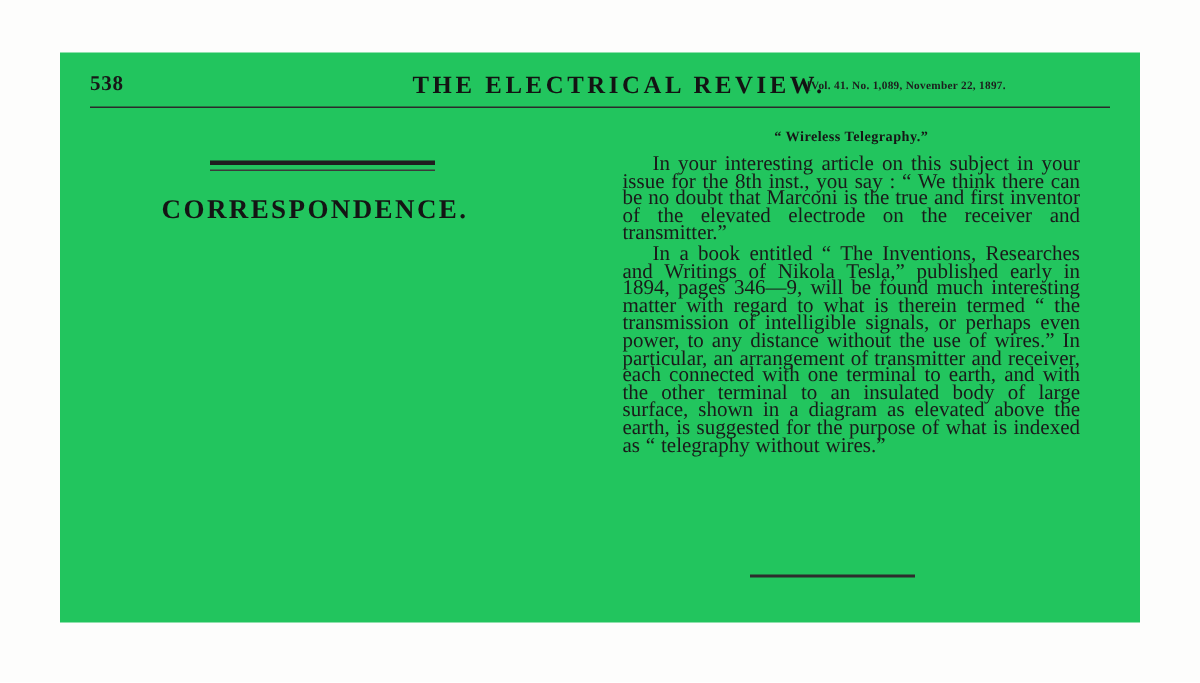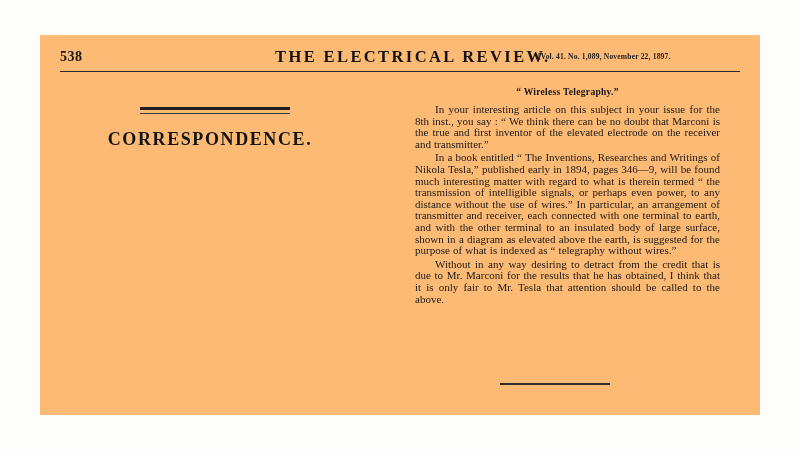--- a/index.html
+++ b/index.html
@@ -22,21 +22,21 @@
     background: #fdfdfc;
   }
 
   
   .scan {
     position: absolute;
     left: 40px;
     top: 35px;
     width: 720px;
     height: 380px;
-    background: #fdba74;
+    background: #22c55e;
   }
 
   
   .masthead {
     position: absolute;
     left: 20px;
     top: 12px;
     width: 680px;
     height: 26px;
   }
@@ -132,21 +132,21 @@
     text-align: center;
     font-family: "Liberation Serif", serif;
     font-size: 9.5px;
     font-weight: bold;
     letter-spacing: 0.3px;
     margin: 0 0 7px 0;
     color: #161616;
   }
   .para {
     font-family: "Liberation Serif", serif;
-    font-size: 11px;
+    font-size: 14px;
     line-height: 11.6px;
     text-align: justify;
     text-indent: 20px;
     margin: 0 0 2px 0;
     color: #1a1a1a;
     word-spacing: 0.4px;
   }
   .signature {
     font-family: "Liberation Serif", serif;
     font-size: 9.6px;
@@ -187,19 +187,18 @@
     <div class="col-left">
       <div class="orn-rule-thick"></div>
       <div class="orn-rule-thin"></div>
       <div class="section-heading">CORRESPONDENCE.</div>
     </div>
 
     <div class="col-right">
       <div class="letter-title">“ Wireless Telegraphy.”</div>
       <p class="para">In your interesting article on this subject in your issue for the 8th inst., you say : “ We think there can be no doubt that Marconi is the true and first inventor of the elevated electrode on the receiver and transmitter.”</p>
       <p class="para">In a book entitled “ The Inventions, Researches and Writings of Nikola Tesla,” published early in 1894, pages 346—9, will be found much interesting matter with regard to what is therein termed “ the transmission of intelligible signals, or perhaps even power, to any distance without the use of wires.”  In particular, an arrangement of transmitter and receiver, each connected with one terminal to earth, and with the other terminal to an insulated body of large surface, shown in a diagram as elevated above the earth, is suggested for the purpose of what is indexed as “ telegraphy without wires.”</p>
-      <p class="para">Without in any way desiring to detract from the credit that is due to Mr. Marconi for the results that he has obtained, I think that it is only fair to Mr. Tesla that attention should be called to the above.</p>
     </div>
 
     <div class="foot-rule"></div>
 
   </div>
 </div>
 
 </body></html>

